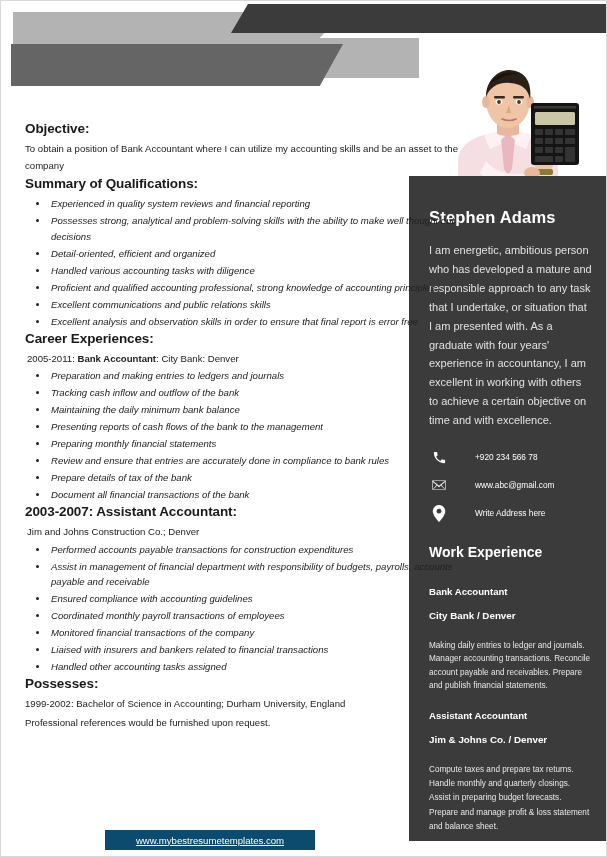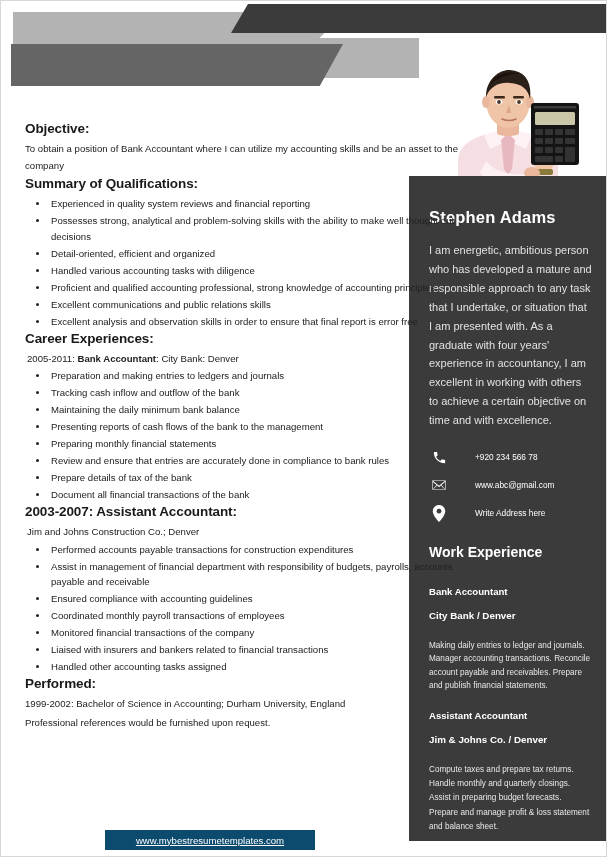--- a/index.html
+++ b/index.html
@@ -85,20 +85,21 @@
   .sub-line b { font-weight: bold; }
 
   ul.bullets { list-style: none; margin: 0 0 0 0; padding: 0; }
   ul.bullets li {
     position: relative;
     font-size: 9.6px;
     color: #222;
     line-height: 1.62;
     padding-left: 26px;
     margin-bottom: 1.5px;
+    font-style: italic;
   }
   ul.bullets li::before {
     content: "";
     position: absolute;
     left: 11px; top: 6px;
     width: 3px; height: 3px;
     border-radius: 50%;
     background: #222;
   }
 
@@ -358,21 +359,21 @@
     <ul class="bullets">
       <li>Performed accounts payable transactions for construction expenditures</li>
       <li>Assist in management of financial department with responsibility of budgets, payrolls, accounts payable and receivable</li>
       <li>Ensured compliance with accounting guidelines</li>
       <li>Coordinated monthly payroll transactions of employees</li>
       <li>Monitored financial transactions of the company</li>
       <li>Liaised with insurers and bankers related to financial transactions</li>
       <li>Handled other accounting tasks assigned</li>
     </ul>
 
-    <div class="sec-head">Performed:</div>
+    <div class="sec-head">Possesses:</div>
     <div class="body-para">1999-2002: Bachelor of Science in Accounting; Durham University, England</div>
     <div class="body-para">Professional references would be furnished upon request.</div>
   </div>
 
   <div class="footer-bar">
     <a class="footer-link" href="#">www.mybestresumetemplates.com</a>
   </div>
 
 </div>
 

